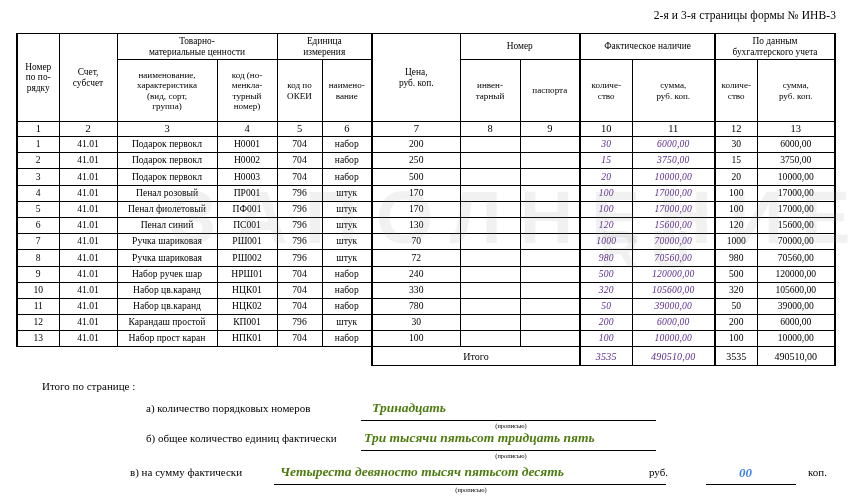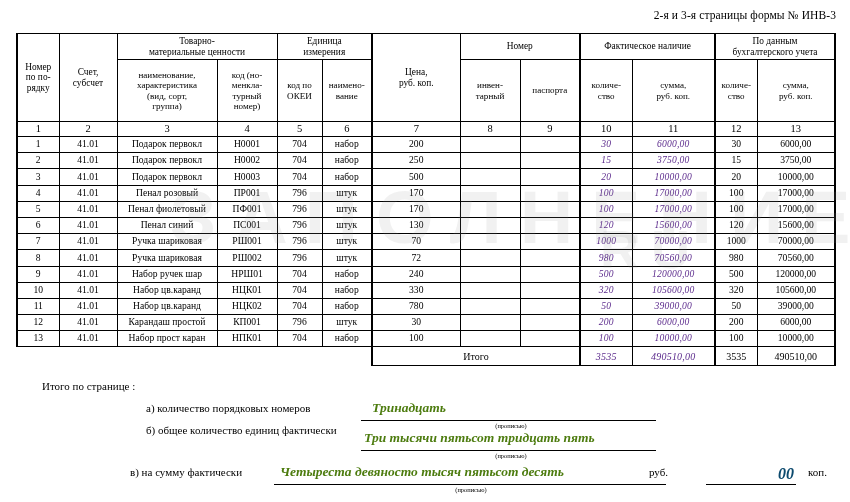--- a/index.html
+++ b/index.html
@@ -102,21 +102,21 @@
   .propis {
     position: absolute;
     font-size: 6.4px;
     color: #000;
     text-align: center;
   }
   .sum-unit { position: absolute; font-size: 11px; }
   .sum-kop-val {
     position: absolute;
     font-style: italic; font-weight: bold;
-    color: #0c4a6e; font-size: 16px; margin-left: 39px;
+    color: #3b82f6; font-size: 13px;
   }
 </style>
 </head>
 <body>
 
 <div id="page">
 
   <div id="watermark">
     <span id="wm1">ЗАПОЛНЕНИЕ</span>
     <span id="wm2">RU</span>
@@ -439,21 +439,21 @@
   </table>
 
   <div id="summary">
     <div id="sum-title">Итого по странице :</div>
 
     <div class="sum-label" style="left:130px; top:22px;">а) количество  порядковых  номеров</div>
     <div class="sum-rule" style="left:345px; top:40px; width:295px;"></div>
     <div class="sum-val" style="left:356px; top:20px;">Тринадцать</div>
     <div class="propis" style="left:440px; top:42px; width:110px;">(прописью)</div>
 
-    <div class="sum-label" style="left:130px; top:44px;">б) общее количество единиц фактически</div>
+    <div class="sum-label" style="left:130px; top:52px;">б) общее количество единиц фактически</div>
     <div class="sum-rule" style="left:345px; top:70px; width:295px;"></div>
     <div class="sum-val" style="left:348px; top:50px;text-align:right;">Три тысячи пятьсот тридцать пять</div>
     <div class="propis" style="left:440px; top:72px; width:110px;">(прописью)</div>
 
     <div class="sum-label" style="left:114px; top:86px;">в) на сумму фактически</div>
     <div class="sum-rule" style="left:258px; top:104px; width:392px;"></div>
     <div class="sum-val" style="left:264px; top:84px;">Четыреста девяносто тысяч пятьсот десять</div>
     <div class="propis" style="left:400px; top:106px; width:110px;">(прописью)</div>
 
     <div class="sum-unit" style="left:633px; top:86px;">руб.</div>

